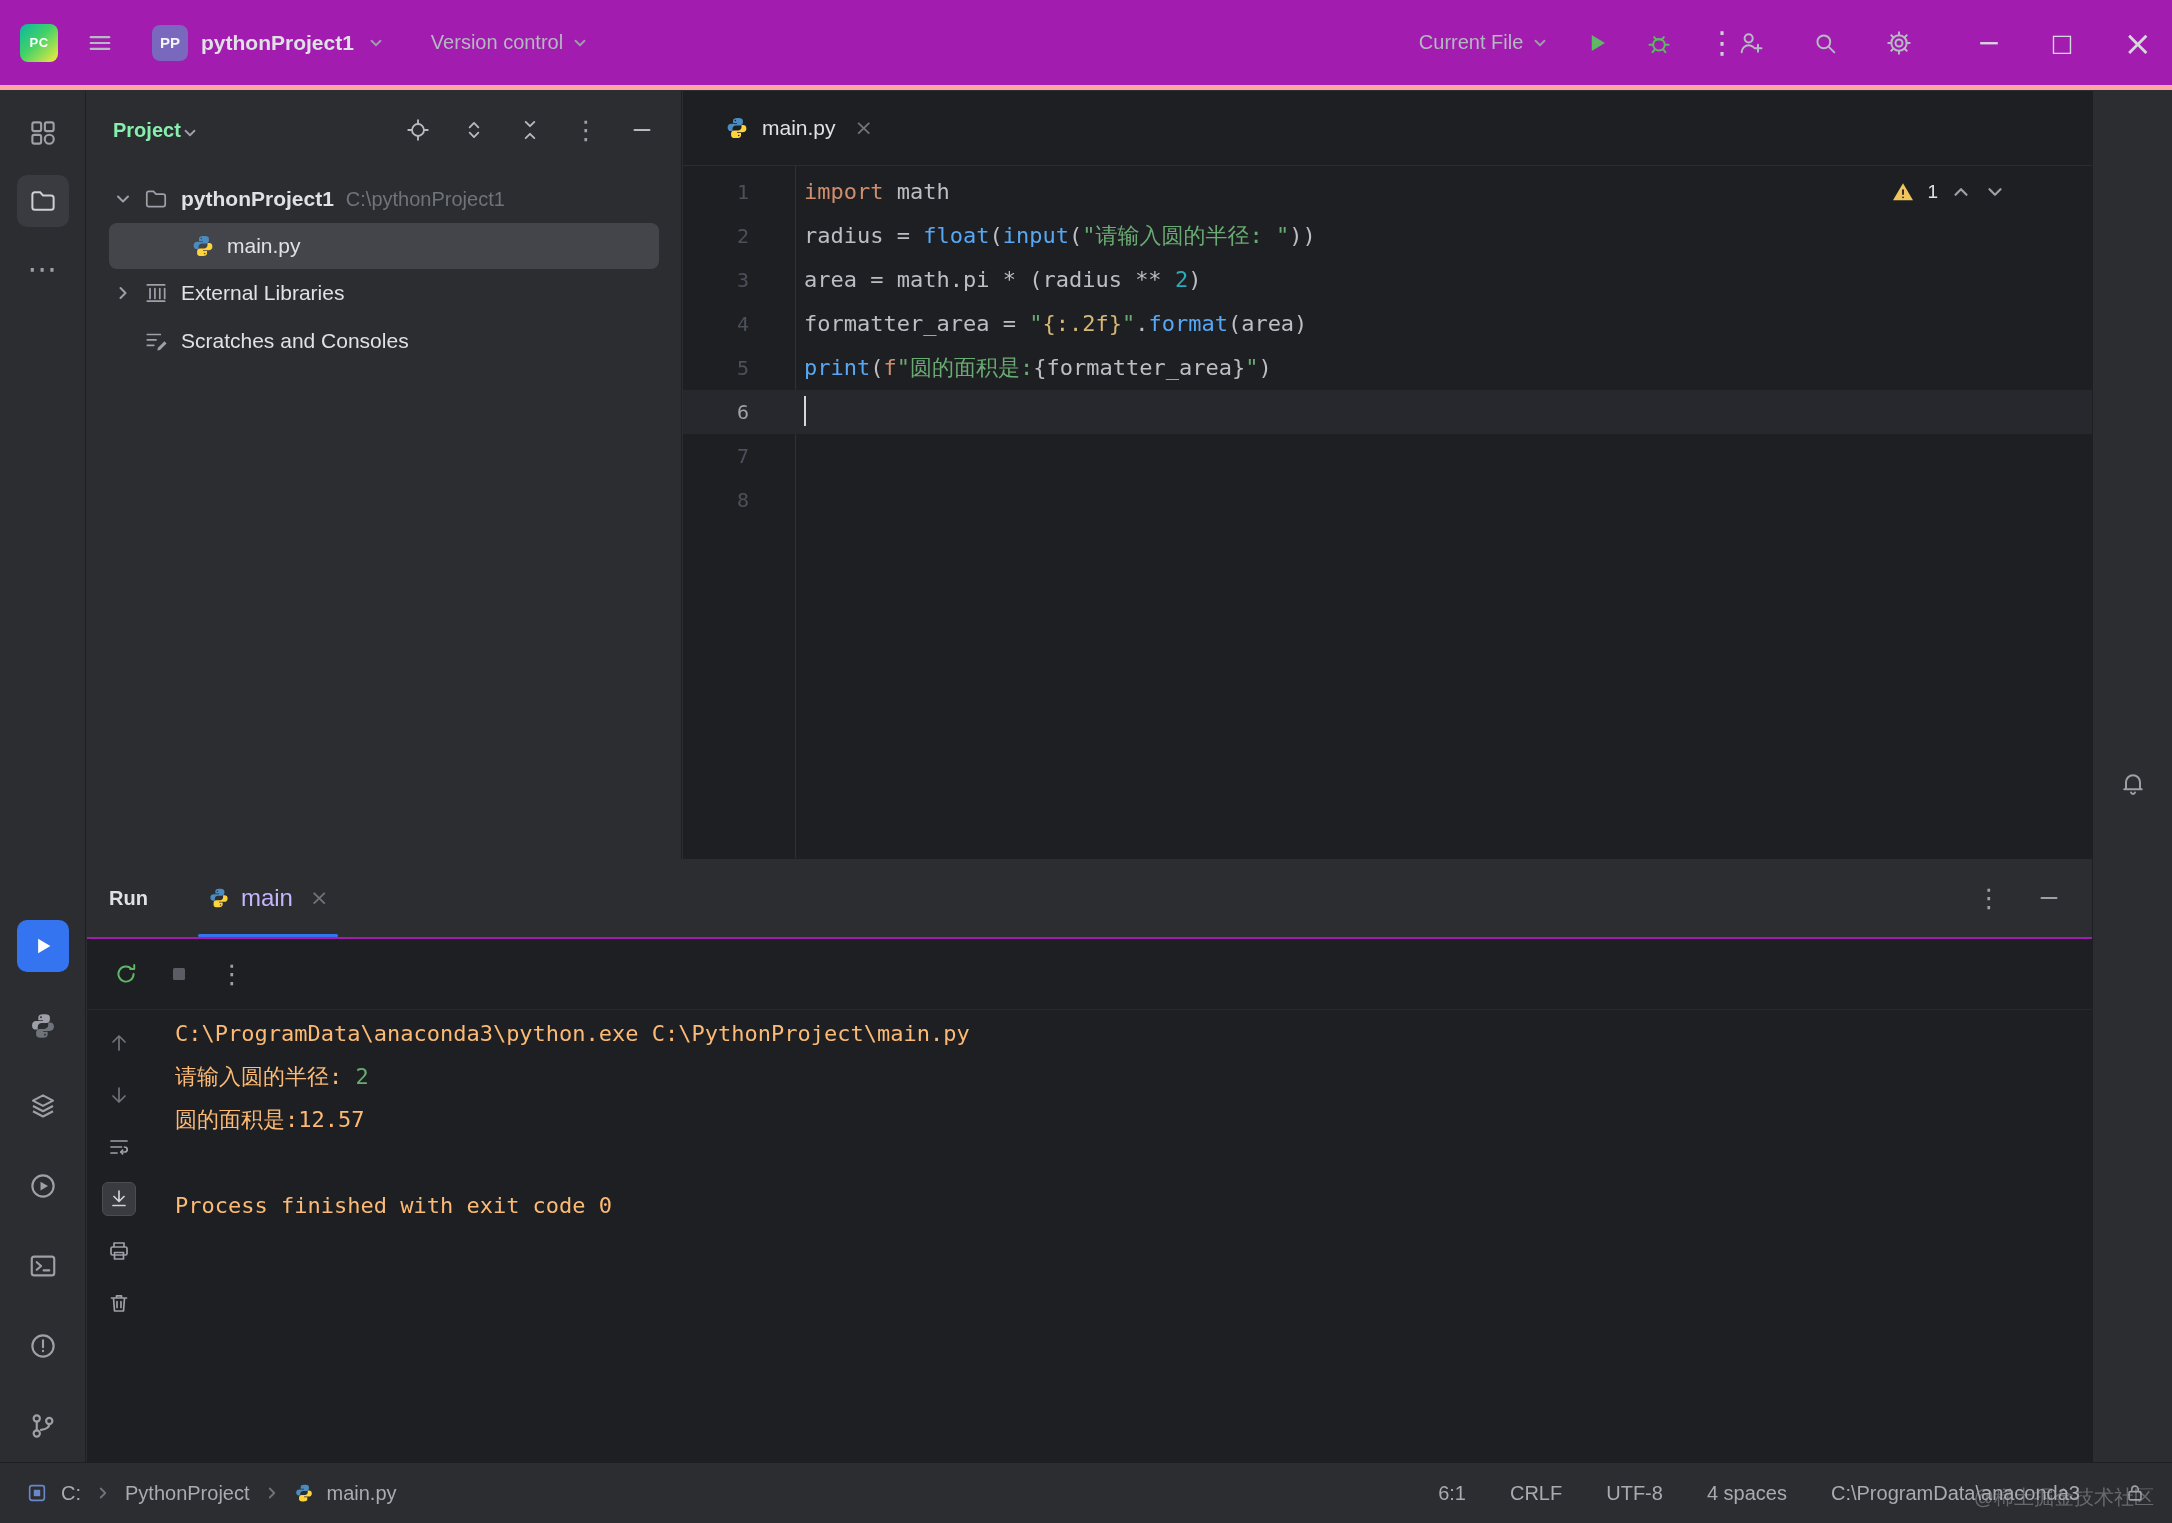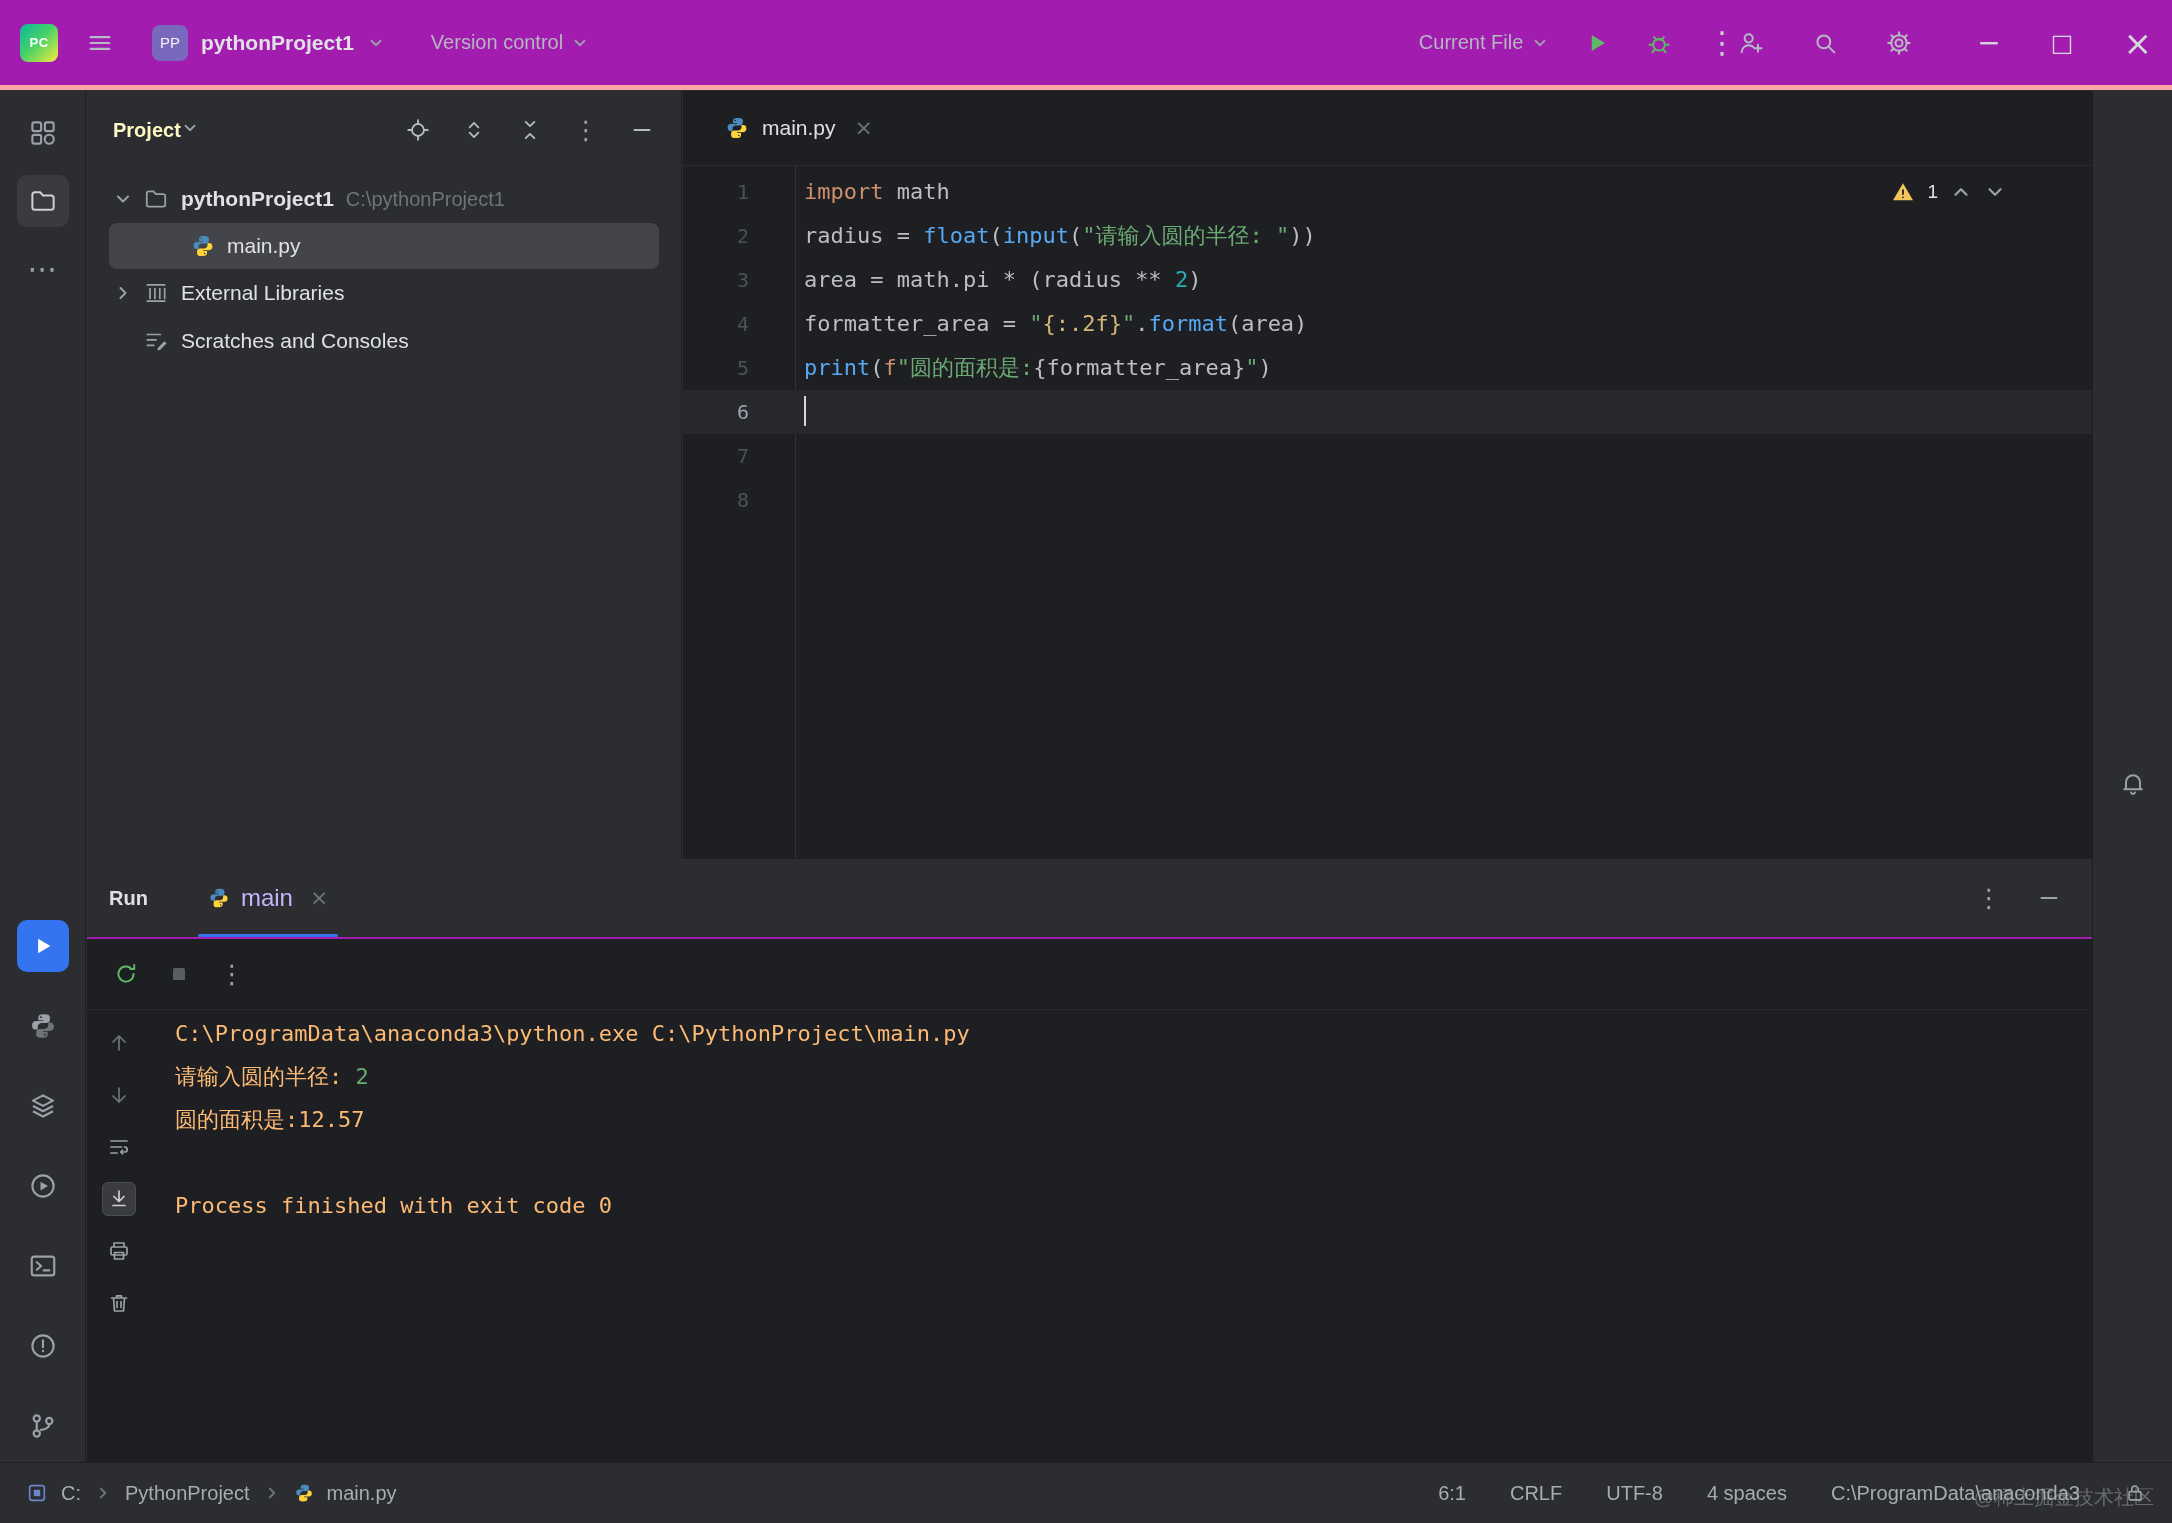--- a/index.html
+++ b/index.html
@@ -12,21 +12,21 @@
 
   
   .titlebar{position:absolute;top:0;left:0;right:0;height:90px;display:flex;align-items:center;
     padding:0 20px;background:#a21caf;border-bottom:5px solid #fca5a5}
   .tb-logo{width:38px;height:38px;border-radius:8px;margin-right:28px;flex:none;
     background:linear-gradient(135deg,#0BB7A0 0%,#43D167 45%,#F7EB3E 100%);
     display:flex;align-items:center;justify-content:center;cursor:pointer}
   .tb-logo span{font-size:13px;font-weight:bold;color:#fff;letter-spacing:.5px}
   .tb-menu{margin-right:38px}
   .pp-badge{width:36px;height:36px;border-radius:8px;background:#7A67BE;color:#F2F3F5;
-    font-size:15px;font-weight:normal;display:flex;align-items:center;justify-content:center;flex:none}
+    font-size:15px;font-weight:bold;display:flex;align-items:center;justify-content:center;flex:none}
   .tb-project{display:flex;align-items:center;gap:13px;cursor:pointer;margin-right:46px}
   .tb-project-name{font-size:21px;font-weight:600;color:#DFE1E5}
   .tb-dd{display:flex;align-items:center;gap:8px;cursor:pointer;color:#B4B8BF;font-size:20px}
   .tb-spacer{flex:1}
   .tb-run-group{display:flex;align-items:center;gap:34px;}
   .tb-sys-group{display:flex;align-items:center;gap:46px;margin-right:64px}
   .tb-win-group{display:flex;align-items:center;gap:50px}
   .glyph{font-size:30px;color:#CED0D6;line-height:1;font-family:"DejaVu Sans",sans-serif}
   .win-glyph{font-size:28px;color:#D5D7DC;line-height:1;font-family:"DejaVu Sans",sans-serif}
 
@@ -37,21 +37,21 @@
     display:flex;align-items:center;justify-content:center;color:#9DA0A8;margin-bottom:16px;flex:none}
   .strip-btn.boxed{background:#393B40}
   .strip-btn.active-run{background:#3574F0;color:#FFFFFF}
   .strip-bottom{margin-top:auto;display:flex;flex-direction:column;align-items:center}
   .strip-bottom .strip-btn{margin-bottom:28px}
   .strip-bottom .strip-btn:last-child{margin-bottom:0}
 
   
   .project-panel{position:absolute;left:87px;top:91px;width:595px;height:768px;background:#2B2D30;border-right:1px solid #1E1F22}
   .pp-header{height:78px;display:flex;align-items:center;justify-content:space-between;padding:0 26px}
-  .pp-title{display:flex;align-items:flex-start;font-size:20px;font-weight:600;color:#fef9c3;cursor:pointer}
+  .pp-title{display:flex;align-items:flex-end;font-size:20px;font-weight:600;color:#86efac;cursor:pointer}
   .pp-actions{display:flex;align-items:center;gap:30px;color:#9DA0A8}
   .tree{padding-top:6px;font-size:21px}
   .tree-row{height:48px;display:flex;align-items:center;cursor:pointer;color:#DFE1E5}
   .tree-row .chev-slot{width:20px;margin-left:26px;flex:none;color:#9DA0A8}
   .tree-row .t-icon{margin-left:10px;flex:none}
   .tree-row .t-label{margin-left:12px;white-space:nowrap}
   .tree-row.root .t-label{font-weight:700}
   .tree-row .t-path{margin-left:12px;color:#6F737A;font-size:20px;white-space:nowrap}
   .tree-row.selected{background:#43454A;border-radius:8px;margin:0 22px;height:46px}
   .tree-row.selected .t-icon{margin-left:82px}

